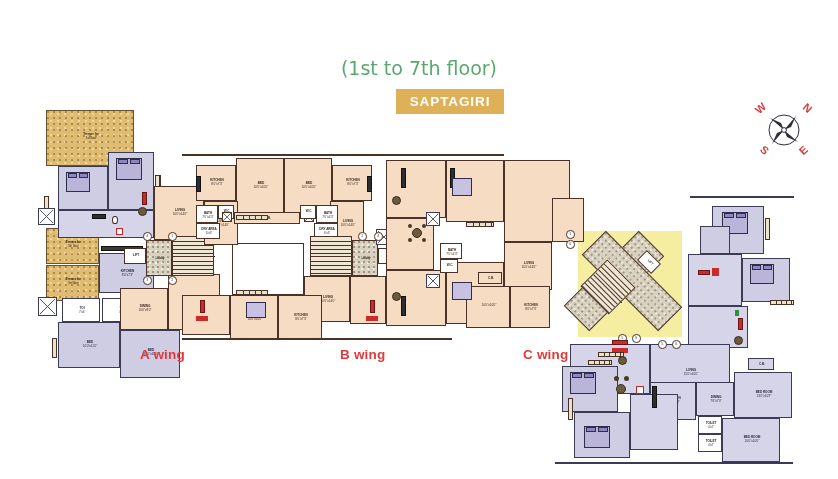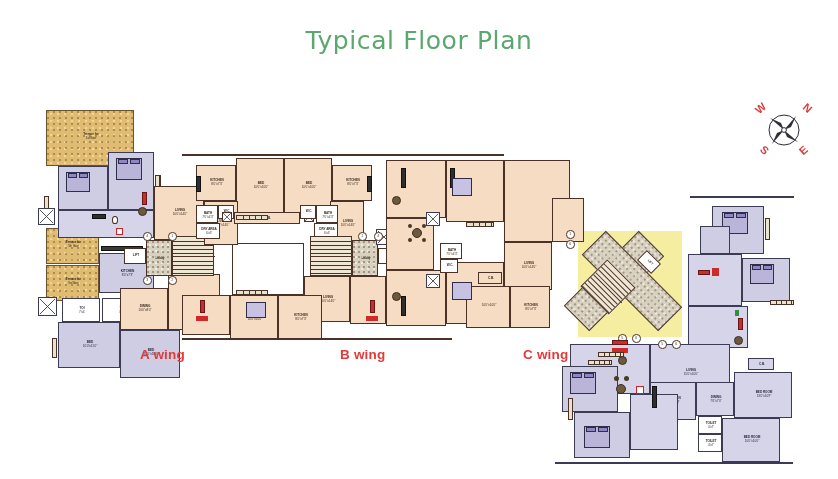--- a/index.html
+++ b/index.html
@@ -107,21 +107,22 @@
   }
   .green{background:#2f8f3f;}
   .redbox{background:#ffffff;border:1px solid #cc2222;}
   .redfill{background:#cf2a2a;}
 </style>
 </head>
 <body>
 
 <div id="stage">
 
-  <div class="title">Typical Floor Plan</div>
+  <div class="subtitle">(1st to 7th floor)</div>
+  <div class="badge">SAPTAGIRI</div>
 
   <div class="compass">
     <svg width="72" height="72" viewBox="0 0 72 72">
       <circle cx="36" cy="36" r="15" fill="none" stroke="#2f2f3a" stroke-width="1"></circle>
       <path d="M36 36 L48 22 L43 33 Z" fill="#2f2f3a"></path>
       <path d="M36 36 L24 50 L29 39 Z" fill="#2f2f3a"></path>
       <path d="M36 36 L22 24 L33 29 Z" fill="#2f2f3a"></path>
       <path d="M36 36 L50 48 L39 43 Z" fill="#2f2f3a"></path>
       <circle cx="36" cy="36" r="2.4" fill="#fff" stroke="#2f2f3a" stroke-width="1"></circle>
       <text class="cl" x="57" y="17" text-anchor="middle" transform="rotate(42 57 17)">N</text>

